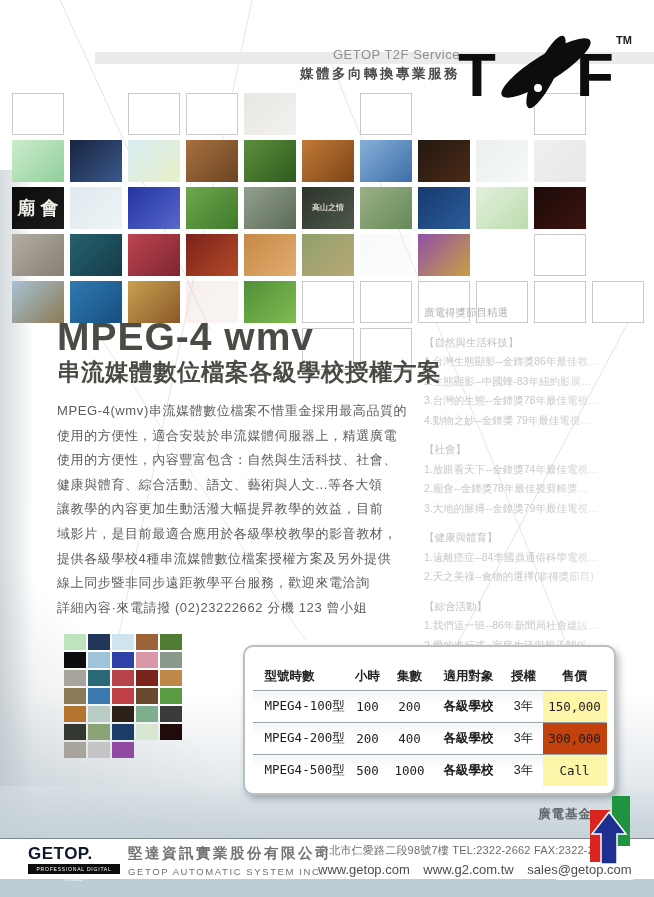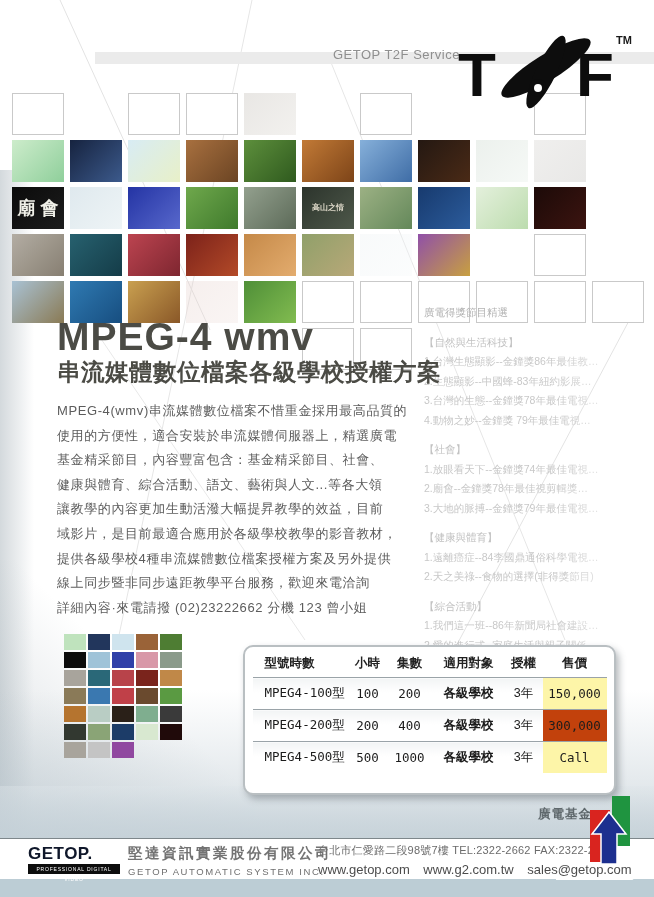--- a/index.html
+++ b/index.html
@@ -41,21 +41,21 @@
   .awards .ttl{color:#b2b2b2;}
   .awards .sec{color:#c2c2c2;margin-top:10px;}
   
   .mini{position:absolute;left:64px;top:634px;z-index:2;display:grid;
         grid-template-columns:repeat(5,22px);grid-auto-rows:16px;gap:2px;}
   .mini div{width:22px;height:16px;}
   
   .pricebox{position:absolute;left:243px;top:645px;width:369px;height:146px;z-index:3;
             background:#fff;border:2px solid #b9bfc2;border-radius:10px;
             box-shadow:3px 4px 7px rgba(90,100,106,.45);}
-  .pricebox table{border-collapse:collapse;table-layout:fixed;width:354px;margin:2px auto 0 auto;
+  .pricebox table{border-collapse:collapse;table-layout:fixed;width:354px;margin:15px auto 0 auto;
             font-size:12.5px;color:#1c1c1c;}
   .pricebox th{font-weight:bold;height:26px;color:#222;}
   .pricebox td{height:29px;text-align:center;}
   .pricebox tbody tr{border-top:1px solid #9aa3a8;}
   .pricebox tbody tr td{background:linear-gradient(180deg,#f2f4f5,#ffffff 45%);}
   .mono{font-family:"DejaVu Sans Mono",monospace;}
   .c-model{text-align:left !important;padding-left:12px;}
   .c-target{font-weight:bold;}
   td.c-price{font-family:"DejaVu Sans Mono",monospace;}
   
@@ -92,20 +92,21 @@
     <line x1="330" y1="60" x2="565" y2="640" stroke="#e6e6e6" stroke-width="1"></line>
     <line x1="640" y1="300" x2="385" y2="780" stroke="#e3e3e3" stroke-width="1"></line>
     <line x1="95" y1="330" x2="305" y2="640" stroke="#e8e8e8" stroke-width="1"></line>
   </svg>
   <div class="left-grad"></div>
   <div class="corner-grad"></div>
   <div class="bottom-grad"></div>
 
   <div class="band"></div>
   <div class="svc1">GETOP T2F Service</div>
+  <div class="svc2">媒體多向轉換專業服務</div>
   <svg class="t2f" viewBox="0 0 190 90">
     <text x="158" y="18" font-size="11" font-weight="bold" fill="#1a1a1a">TM</text>
     <text x="0" y="70" font-size="62" font-weight="900" fill="#0d0d0d" font-family="Liberation Sans,sans-serif">T</text>
     <text x="118" y="70" font-size="62" font-weight="900" fill="#0d0d0d" font-family="Liberation Sans,sans-serif">F</text>
     <ellipse cx="88" cy="42" rx="52" ry="13" fill="#0d0d0d" transform="rotate(-32 88 42)"></ellipse>
     <ellipse cx="88" cy="46" rx="40" ry="10" fill="#0d0d0d" transform="rotate(-64 88 46)"></ellipse>
     <circle cx="80" cy="62" r="9" fill="#0d0d0d"></circle>
     <circle cx="80" cy="62" r="4" fill="#ffffff"></circle>
   </svg>
 
@@ -165,21 +166,21 @@
     </div>
 
   <div class="headline">
     <div class="h1">MPEG-4 wmv</div>
     <div class="h2">串流媒體數位檔案各級學校授權方案</div>
   </div>
 
   <div class="bodytext">
     <div>MPEG-4(wmv)串流媒體數位檔案不惜重金採用最高品質的</div>
     <div>使用的方便性，適合安裝於串流媒體伺服器上，精選廣電</div>
-    <div>基金精采節目，內容豐富包含：基金精采節目、社會、</div>
+    <div>使用的方便性，內容豐富包含：自然與生活科技、社會、</div>
     <div>健康與體育、綜合活動、語文、藝術與人文...等各大領</div>
     <div>讓教學的內容更加生動活潑大幅提昇教學的效益，目前</div>
     <div>域影片，是目前最適合應用於各級學校教學的影音教材，</div>
     <div>提供各級學校4種串流媒體數位檔案授權方案及另外提供</div>
     <div>線上同步暨非同步遠距教學平台服務，歡迎來電洽詢</div>
     <div>詳細內容·來電請撥 (02)23222662 分機 123 曾小姐</div>
   </div>
 
   <div class="awards">
     <div class="ttl">廣電得獎節目精選</div>

